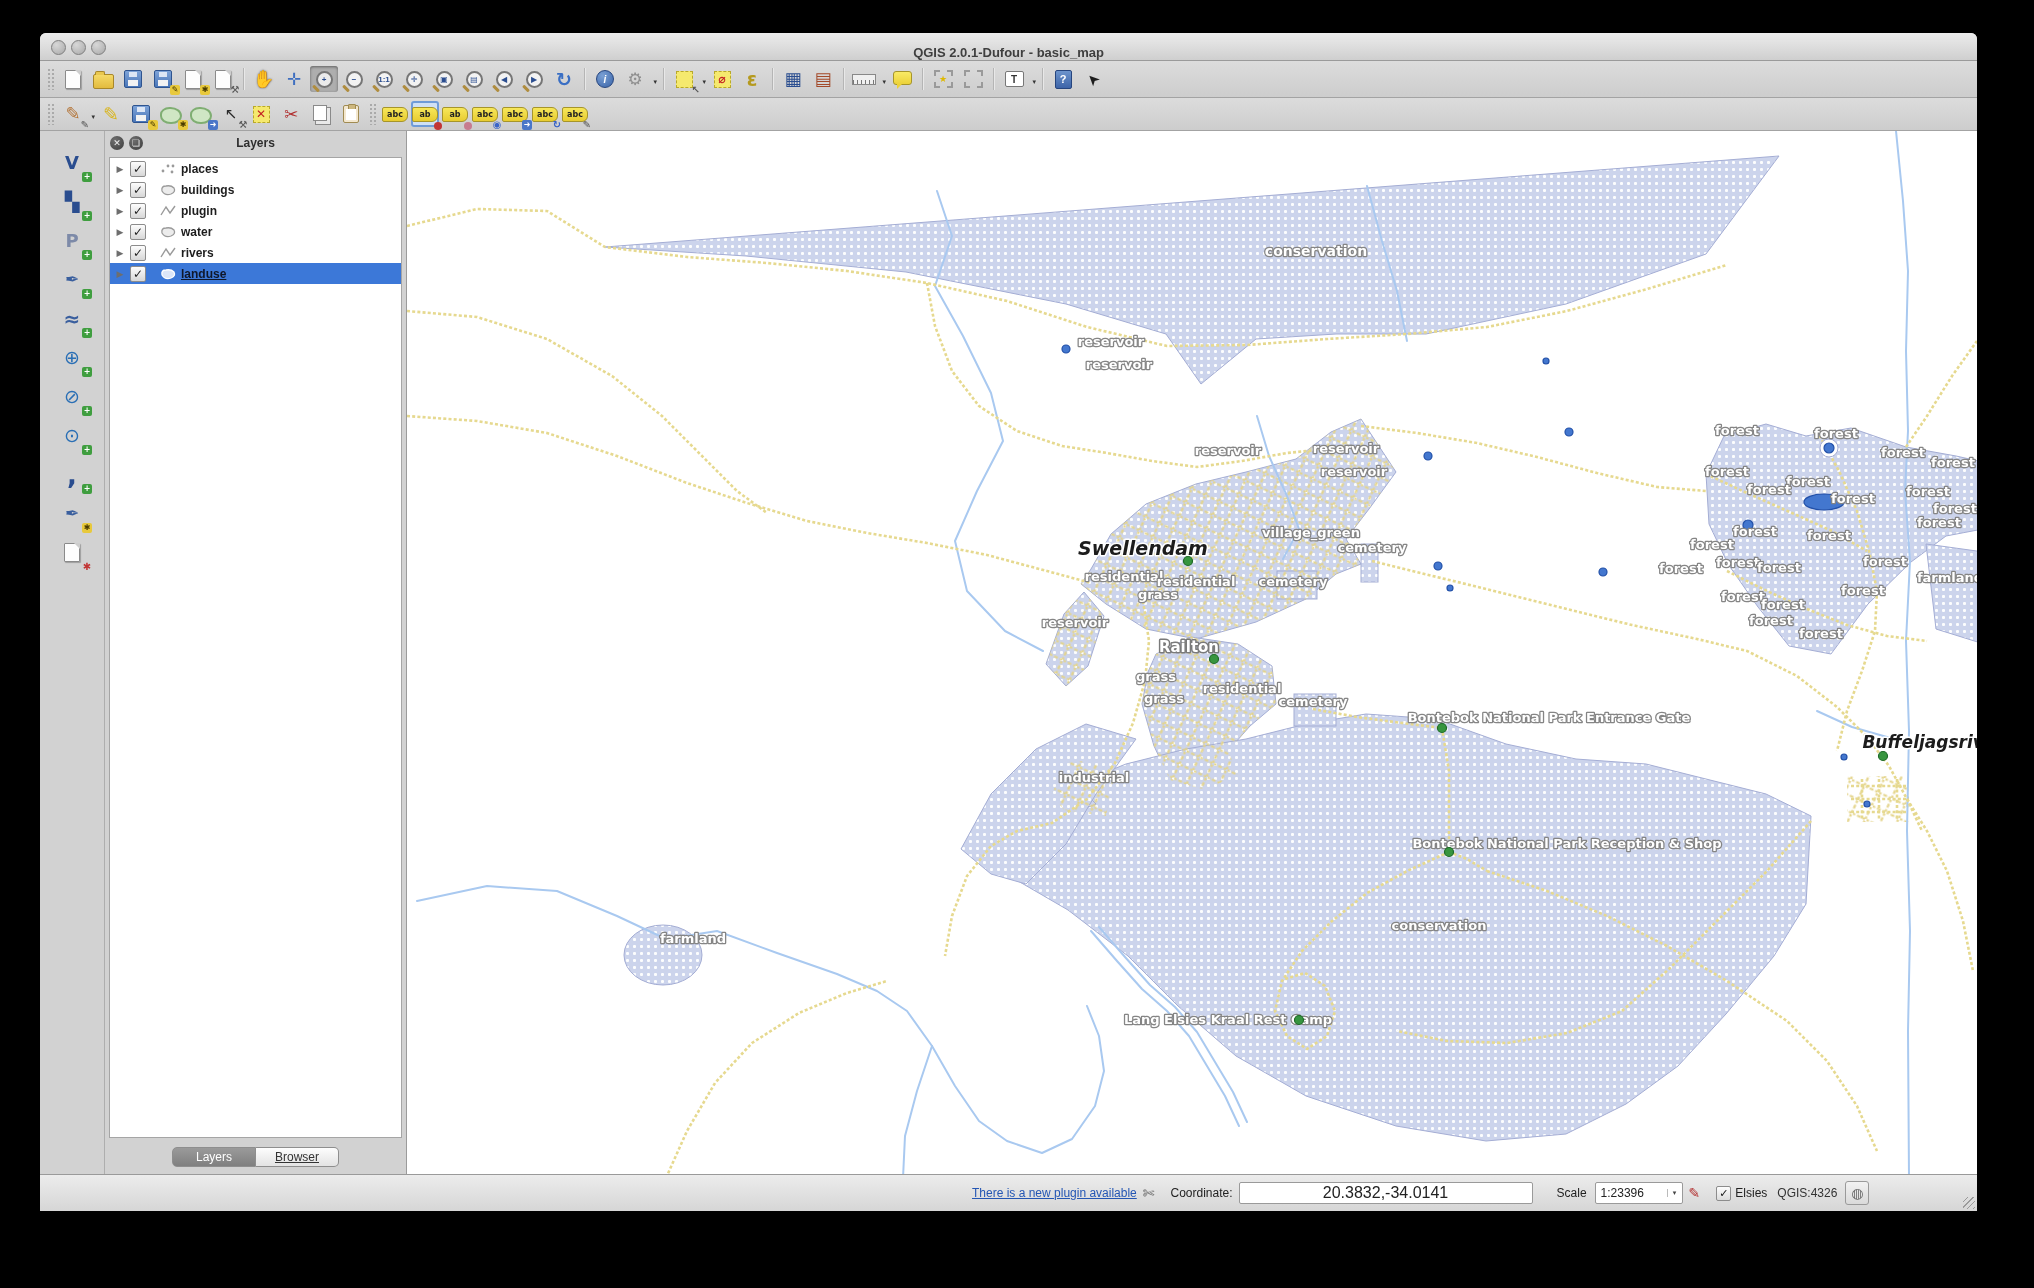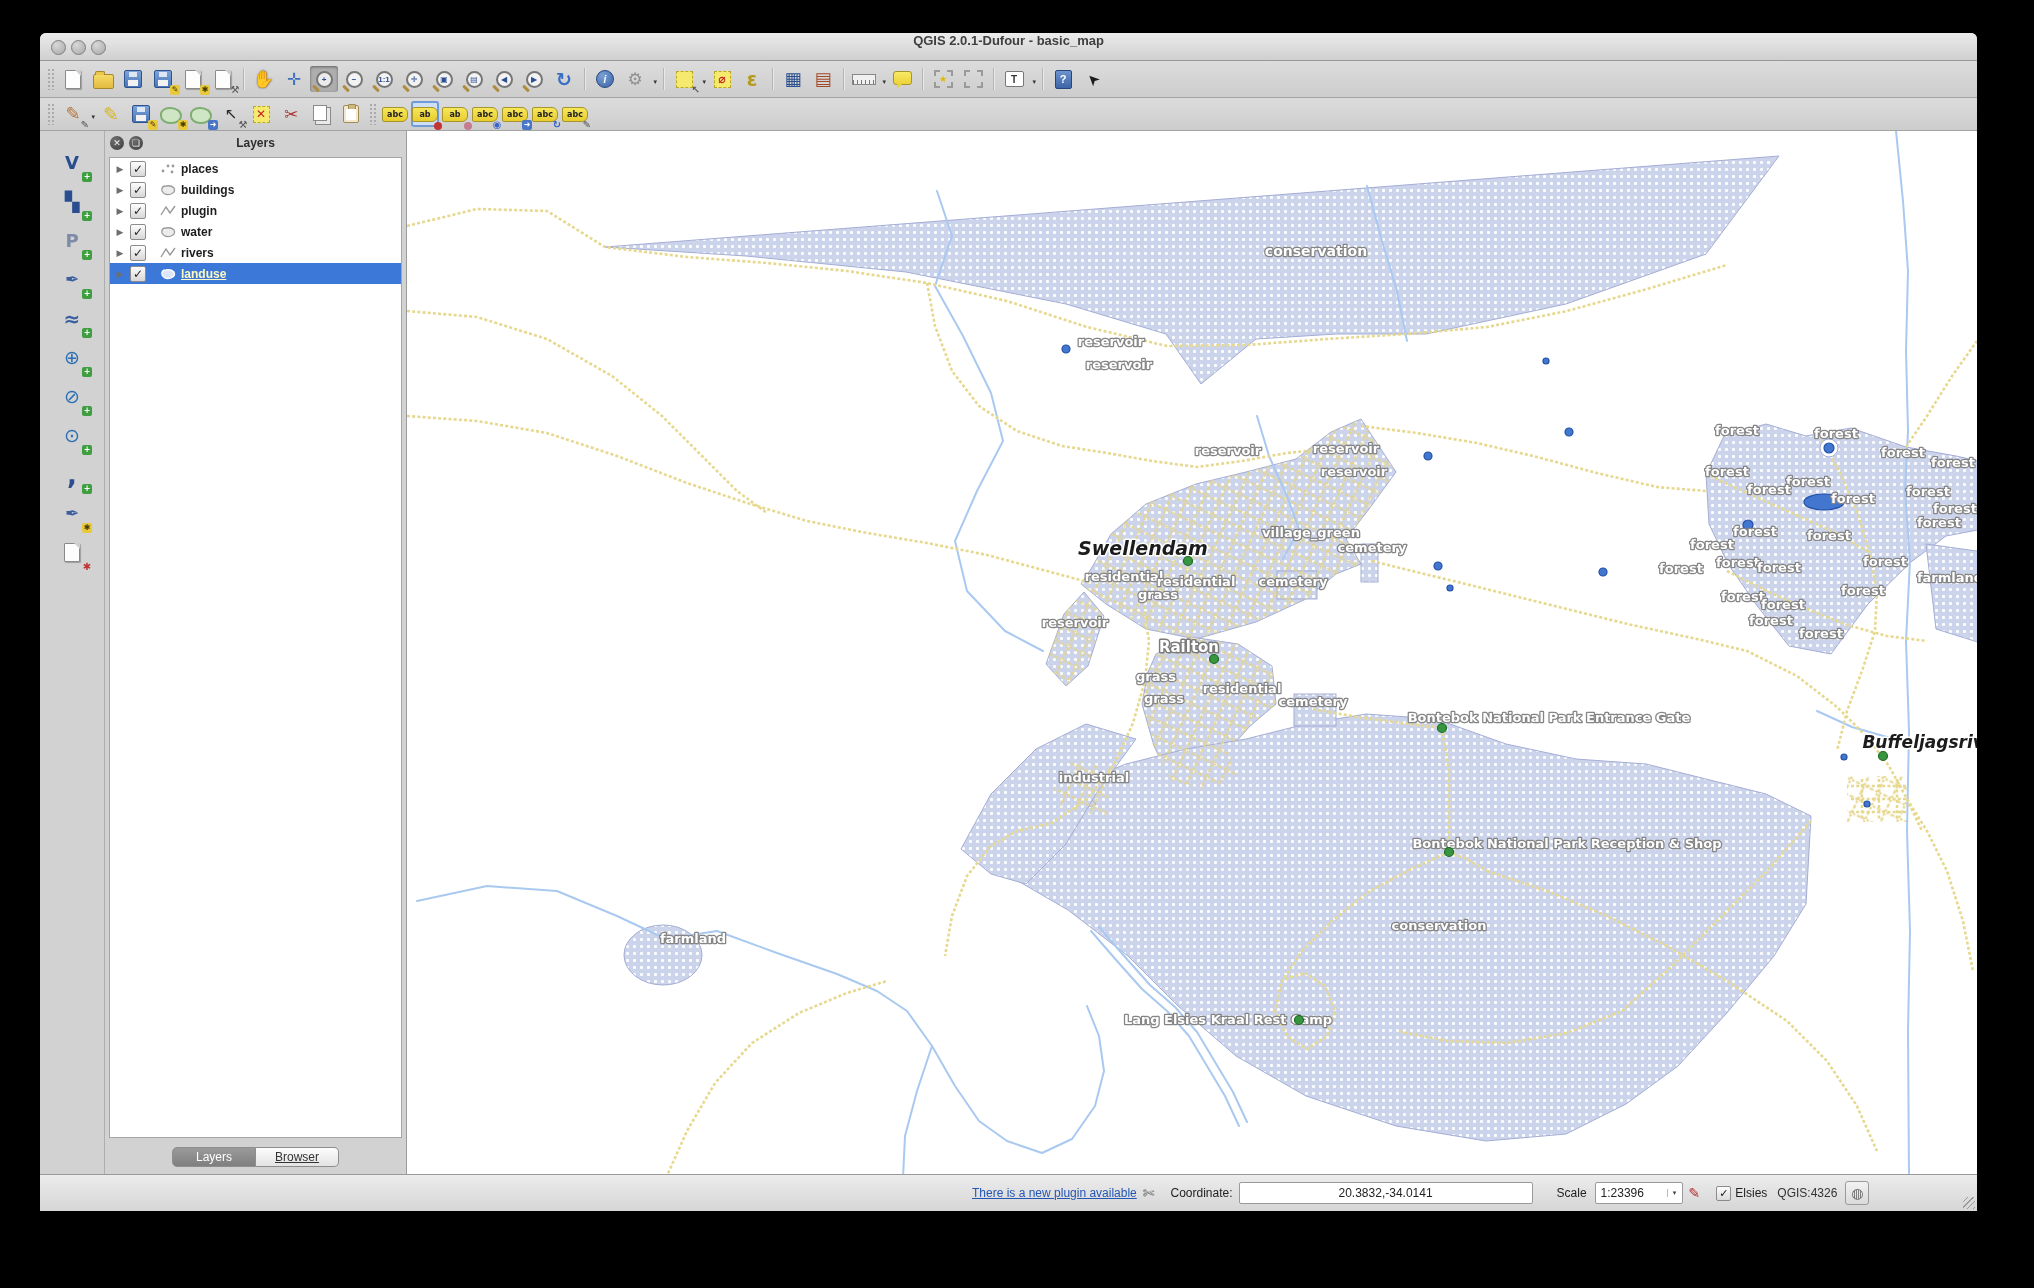--- a/index.html
+++ b/index.html
@@ -1,21 +1,21 @@
 <!DOCTYPE html>
 <html><head>
 <meta charset="utf-8">
 <style>
   html,body{margin:0;padding:0;background:#000;width:2034px;height:1288px;overflow:hidden;
     font-family:"Liberation Sans","DejaVu Sans",sans-serif;-webkit-font-smoothing:antialiased;}
   #window{position:absolute;left:40px;top:33px;width:1937px;height:1178px;background:#d6d6d6;
     border-radius:6px 6px 0 0;box-shadow:0 0 18px rgba(0,0,0,.8);display:flex;flex-direction:column;}
   
   #titlebar{height:27px;background:linear-gradient(#ececec,#cfcfcf);border-bottom:1px solid #9a9a9a;
-    border-radius:6px 6px 0 0;position:relative;display:flex;align-items:flex-start;justify-content:center;}
+    border-radius:6px 6px 0 0;position:relative;display:flex;align-items:flex-end;justify-content:center;}
   .tl{position:absolute;top:7px;width:13px;height:13px;border-radius:50%;
     background:radial-gradient(circle at 35% 30%,#d8d8d8,#a8a8a8);border:1px solid #7f7f7f;}
   #title-text{font-size:13px;color:#3f3f3f;font-weight:bold;}
   
   .toolbar{background:linear-gradient(#dcdcdc,#cdcdcd);border-bottom:1px solid #a3a3a3;
     display:flex;align-items:center;padding:0 4px;}
   #toolbar1{height:36px;}
   #toolbar2{height:32px;}
   .tgrip{width:8px;height:22px;margin:0 3px;background-image:radial-gradient(circle,#aaa 1px,transparent 1.2px);
     background-size:4px 4px;}
@@ -91,34 +91,34 @@
     color:#eee;font-size:9px;display:flex;align-items:center;justify-content:center;margin-left:5px;font-weight:bold;}
   #panel-title{position:absolute;left:0;right:0;text-align:center;font-size:12px;font-weight:bold;color:#2e2e2e;}
   #layer-list{flex:1;background:#fff;border:1px solid #a5a5a5;margin:2px 4px 6px 4px;overflow:hidden;}
   .lrow{height:21px;display:flex;align-items:center;font-size:12px;font-weight:bold;color:#1d1d1d;}
   .lrow .arr{width:20px;text-align:center;color:#6e6e6e;font-size:9px;}
   .lrow .cb{width:14px;height:14px;background:linear-gradient(#fdfdfd,#d7d7d7);border:1px solid #8c8c8c;
     border-radius:2px;margin-right:9px;display:flex;align-items:center;justify-content:center;
     font-size:12px;color:#1e1e1e;font-weight:bold;}
   .lrow .licon{width:26px;display:flex;align-items:center;justify-content:center;}
   .lrow.sel{background:#3c78d8;}
-  .lrow.sel .lname{color:#fef9c3;text-decoration:underline;}
+  .lrow.sel .lname{color:#0f172a;text-decoration:underline;}
   #panel-tabs{height:26px;display:flex;justify-content:center;align-items:center;margin-bottom:4px;}
   .ptab{min-width:62px;padding:2px 10px;font-size:12px;text-align:center;border:1px solid #8e8e8e;}
   .ptab.active{background:linear-gradient(#9a9a9a,#7f7f7f);color:#fff;border-radius:5px 0 0 5px;}
   .ptab.inactive{background:linear-gradient(#fdfdfd,#e3e3e3);color:#333;border-left:none;border-radius:0 5px 5px 0;text-decoration:underline;}
   #map-wrap{flex:1;background:#5eead4;position:relative;overflow:hidden;padding-left:39px;}
   #map-svg{position:absolute;inset:0;}
   
   #statusbar{height:36px;background:linear-gradient(#ececec,#d6d6d6);border-top:1px solid #9a9a9a;
     display:flex;align-items:center;font-size:12px;color:#222;padding:0 2px;position:relative;}
   #plugin-link{color:#2456b4;text-decoration:underline;margin-left:930px;white-space:nowrap;}
   .sb-icon{margin:0 6px;font-size:14px;color:#555;}
   #coord-input{width:292px;height:20px;background:#fff;border:1px solid #9a9a9a;border-radius:2px;
-    text-align:center;font-size:12px;color:#222;line-height:20px;margin-left:6px;}
+    text-align:center;font-size:16px;color:#222;line-height:20px;margin-left:6px;}
   #scale-combo{width:86px;height:20px;background:#fff;border:1px solid #9a9a9a;border-radius:2px;
     margin-left:8px;display:flex;align-items:center;}
   #scale-combo .val{flex:1;padding-left:5px;font-size:12px;}
   #scale-combo .arrow{width:14px;border-left:1px solid #bbb;font-size:7px;text-align:center;color:#444;}
   .cbx{width:13px;height:13px;background:linear-gradient(#fdfdfd,#dcdcdc);border:1px solid #8c8c8c;border-radius:2px;
     display:flex;align-items:center;justify-content:center;font-size:11px;font-weight:bold;color:#111;margin:0 4px 0 10px;}
   #crs-btn{width:22px;height:22px;border:1px solid #9a9a9a;border-radius:3px;background:linear-gradient(#f2f2f2,#dadada);
     display:flex;align-items:center;justify-content:center;color:#666;font-size:14px;margin-left:8px;}
   #resize-grip{position:absolute;right:2px;bottom:2px;width:12px;height:12px;
     background:repeating-linear-gradient(135deg,transparent 0 3px,#9a9a9a 3px 4px);}

